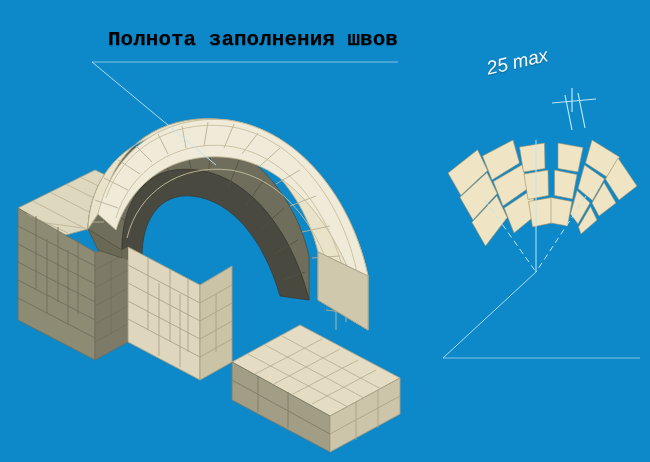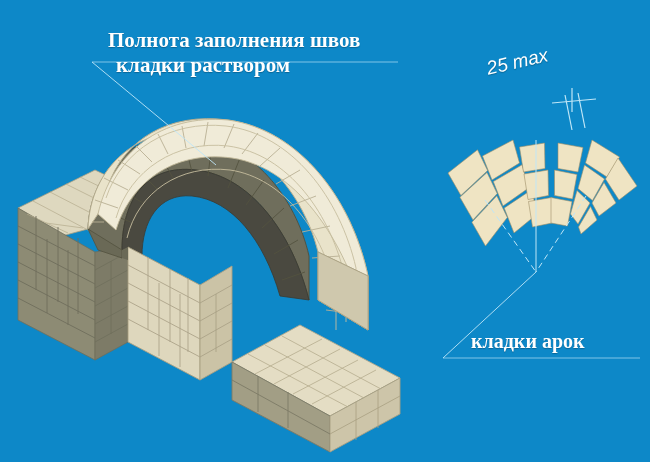--- a/index.html
+++ b/index.html
@@ -17,22 +17,22 @@
   }
   svg.layer {
     position: absolute;
     left: 0;
     top: 0;
     width: 650px;
     height: 462px;
   }
   .callout {
     position: absolute;
-    color: #ffffff;
-    font-family: Liberation Serif, serif;
+    color: #000000;
+    font-family: Liberation Mono, monospace;
     font-weight: bold;
     line-height: 1.18;
     white-space: nowrap;
     text-shadow: 0 1px 1px rgba(0,0,0,0.25);
   }
   #callout-fill {
     left: 108px;
     top: 28px;
     font-size: 21px;
   }
@@ -317,22 +317,20 @@
         <line x1="565" y1="95" x2="572" y2="130"></line>
         <line x1="578" y1="93" x2="585" y2="128"></line>
         <line x1="552" y1="103" x2="596" y2="99"></line>
         <line x1="572" y1="88" x2="572" y2="112"></line>
       </g>
     </g>
   </svg>
 
   <div class="callout" id="callout-fill">
     <div class="l1">Полнота заполнения швов</div>
-    <div class="l2">кладки раствором</div>
   </div>
 
   <div class="callout" id="callout-thickness">
-    <div class="l2">кладки арок</div>
   </div>
 
   <div id="dim-label">25 max</div>
 
 </div>
 
 </body></html>

